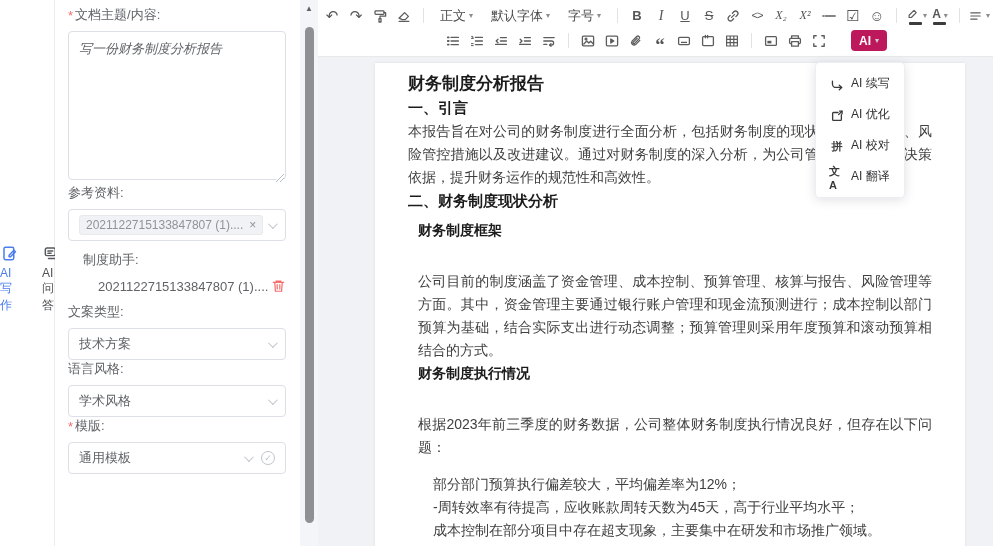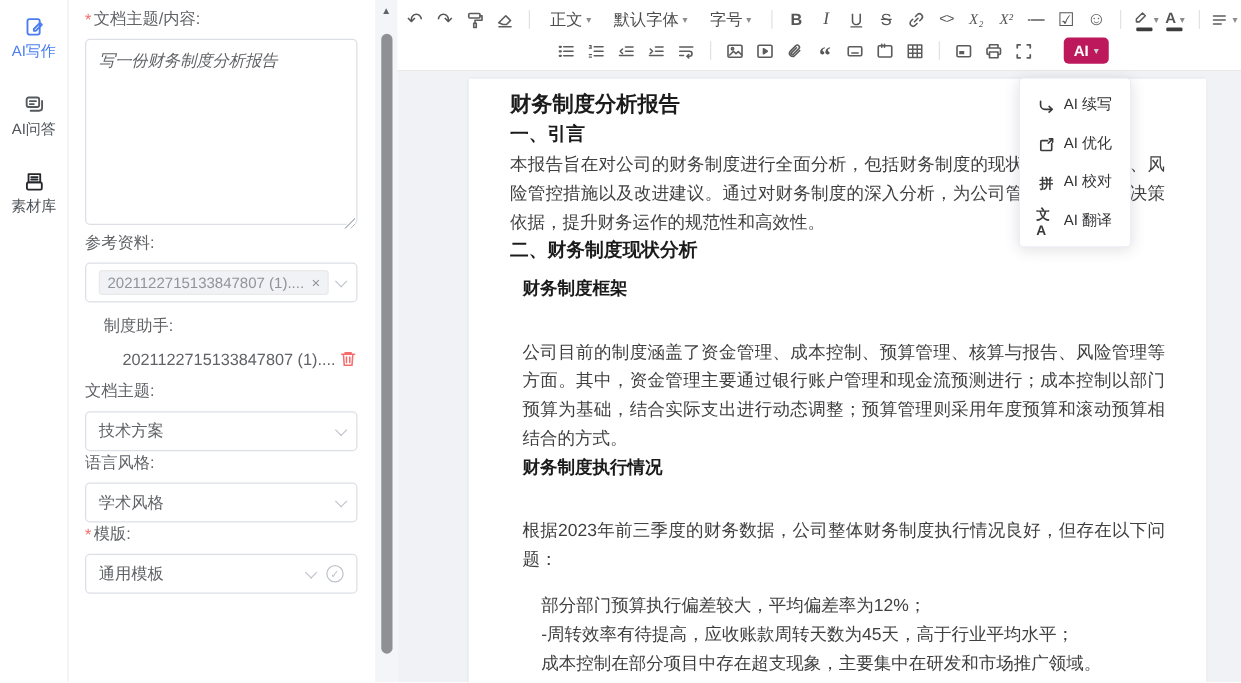--- a/index.html
+++ b/index.html
@@ -1,20 +1,20 @@
 <!DOCTYPE html>
 <html><head>
 <meta charset="utf-8">
 <style>
   * { margin:0; padding:0; box-sizing:border-box; }
   body { font-family:"Liberation Sans","DejaVu Sans",sans-serif; background:#fff; }
   .app { width:993px; height:546px; display:flex; overflow:hidden; position:relative; background:#fff; }
 
   
-  .sidebar { width:55px; flex:0 0 55px; border-right:1px solid #ececec; padding-top:12px; display:flex; flex-direction:column; align-items:center; gap:24px; background:#fff; }
+  .sidebar { width:55px; flex:0 0 55px; border-right:1px solid #ececec; padding-top:12px; display:flex; flex-direction:row; align-items:center; gap:24px; background:#fff; }
   .side-item { display:flex; flex-direction:column; align-items:center; gap:3px; font-size:12px; color:#4e5358; cursor:pointer; }
   .side-item .si-icon { width:18px; height:18px; display:flex; align-items:center; justify-content:center; }
   .side-item.active { color:#4a7df0; }
   .side-item svg { stroke:#55585e; }
   .side-item.active svg { stroke:#4a7df0; }
   .side-item.dark svg { stroke:#26282c; }
 
   
   .form-panel { width:245px; flex:0 0 245px; padding:6px 14px 0 13px; background:#fff; position:relative; }
   .f-label { font-size:13px; color:#606266; margin:0 0 7px; display:flex; align-items:center; gap:2px; }
@@ -137,21 +137,21 @@
     </div>
 
     <div class="file-section assist-line">制度助手:</div>
     <div class="file-line">
       <span class="file-name">2021122715133847807 (1)....</span>
       <svg class="trash" viewBox="0 0 16 16" fill="none" stroke="#f56c6c" stroke-width="1.3" stroke-linecap="round">
         <path d="M2.5 4.2h11M5.5 4.2V2.8h5v1.4M4 4.2l.7 9.4h6.6l.7-9.4M6.6 6.5v4.8M9.4 6.5v4.8"></path>
       </svg>
     </div>
 
-    <div class="f-label">文档主题:</div>
+    <div class="f-label">文案类型:</div>
     <div class="select">
       <span>技术方案</span>
       <span class="chev"></span>
     </div>
 
     <div class="f-label mt">语言风格:</div>
     <div class="select">
       <span>学术风格</span>
       <span class="chev"></span>
     </div>

